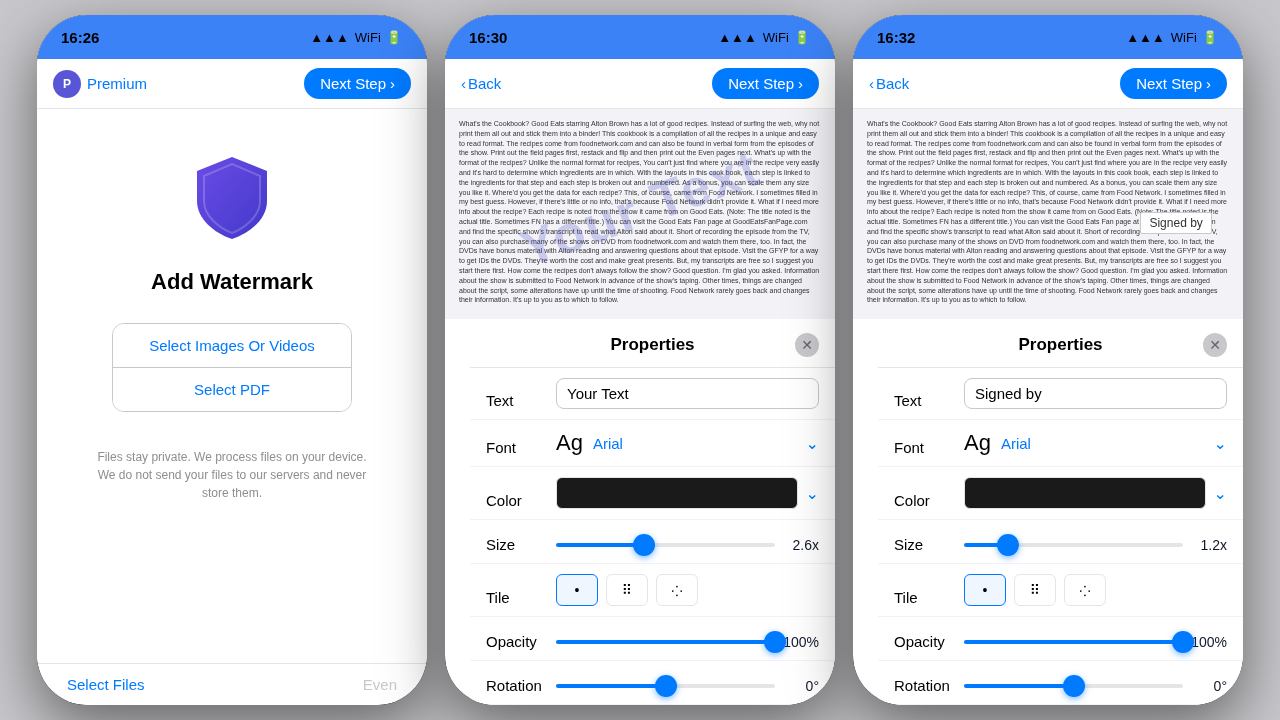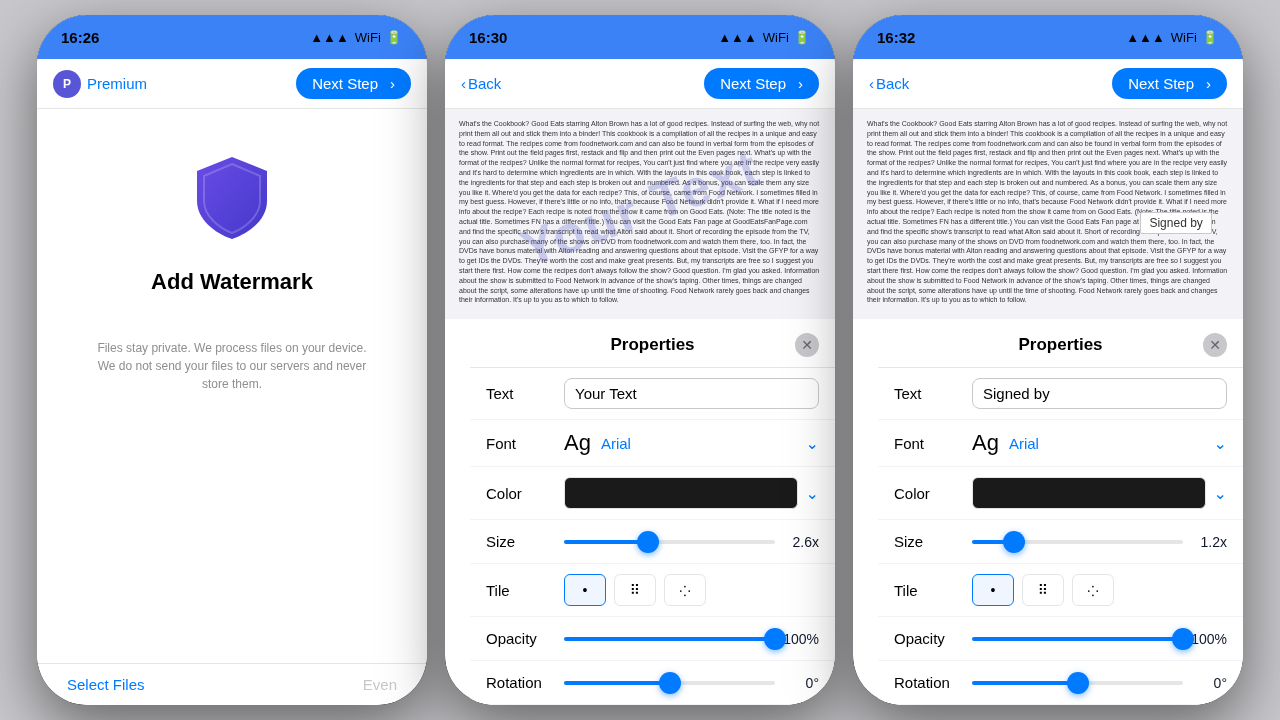--- a/index.html
+++ b/index.html
@@ -99,21 +99,21 @@
     .nav-next-btn {
       background: #007AFF;
       color: #fff;
       border: none;
       border-radius: 18px;
       padding: 7px 16px;
       font-size: 15px;
       font-weight: 500;
       display: flex;
       align-items: center;
-      gap: 12px;
+      gap: 4px;
       cursor: pointer;
     }
 
     .nav-back-btn {
       display: flex;
       align-items: center;
       gap: 2px;
       color: #007AFF;
       font-size: 15px;
       font-weight: 400;
@@ -258,25 +258,24 @@
       cursor: pointer;
       display: flex;
       align-items: center;
       justify-content: center;
       font-size: 14px;
       color: #636366;
     }
 
     .prop-row {
       display: flex;
-      align-items: center;
+      align-items: flex-end;
       padding: 10px 16px;
       border-bottom: 1px solid #f2f2f7;
       min-height: 44px;
-      gap: 8px;
     }
 
     .prop-label {
       font-size: 15px;
       color: #000;
       width: 70px;
       flex-shrink: 0;
     }
 
     .prop-value {
@@ -450,20 +449,24 @@
               <stop offset="100%" style="stop-color:#4338CA"></stop>
             </linearGradient>
           </defs>
           <path d="M50 8 L85 22 L85 52 C85 70 68 84 50 90 C32 84 15 70 15 52 L15 22 Z" fill="url(#shieldGrad)" stroke="none"></path>
           <path d="M50 15 L78 27 L78 52 C78 67 63 79 50 84 C37 79 22 67 22 52 L22 27 Z" fill="none" stroke="rgba(255,255,255,0.2)" stroke-width="2"></path>
         </svg>
       </div>
 
       <div class="add-watermark-title">Add Watermark</div>
 
+      <div class="select-btns">
+        <button class="select-btn">Select Images Or Videos</button>
+        <button class="select-btn">Select PDF</button>
+      </div>
 
       <p class="privacy-text">Files stay private. We process files on your device. We do not send your files to our servers and never store them.</p>
     </div>
 
     <div class="phone1-footer">
       <span class="footer-link">Select Files</span>
       <span class="footer-link disabled">Even</span>
     </div>
   </div>
 </div>

